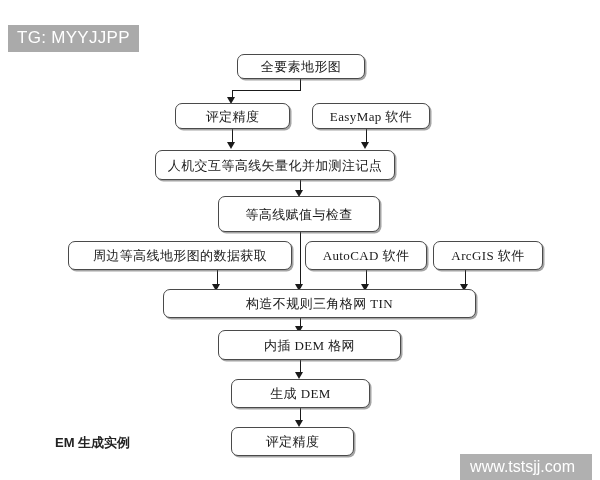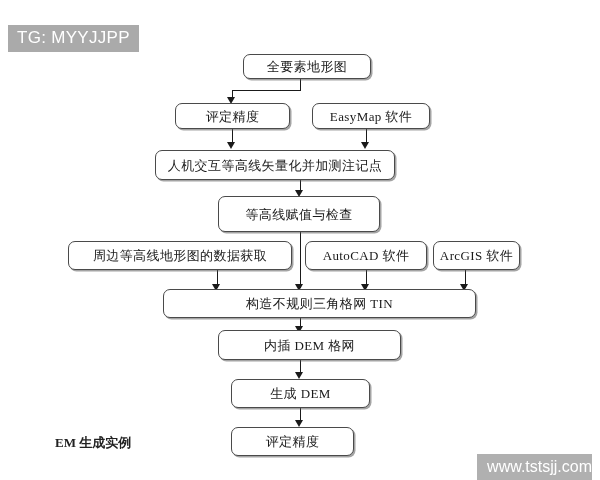--- a/index.html
+++ b/index.html
@@ -32,31 +32,31 @@
     white-space: nowrap;
   }
   .watermark {
     position: absolute;
     right: 8px;
     bottom: 14px;
     background: #b0b0b0;
     color: #ffffff;
     font-family: "Liberation Sans", sans-serif;
     font-size: 16px;
-    padding: 3px 0 4px 10px;
+    padding: 3px 17px 4px 10px;
     line-height: 1.2;
     white-space: nowrap;
   }
 
   
   .caption {
     position: absolute;
     left: 55px;
     top: 420px;
-    font-family: Liberation Serif, serif;
+    font-family: Liberation Sans, sans-serif;
     font-weight: bold;
     font-size: 13px;
     color: #222222;
     white-space: nowrap;
     overflow: hidden;
   }
 
   
   .node {
     position: absolute;
@@ -130,21 +130,21 @@
 
   <div class="vline" style="left:300px; top:303px; height:12px;"></div>
   <div class="arrowhead" style="left:295px; top:312px;"></div>
 
   <div class="vline" style="left:300px; top:344px; height:16px;"></div>
   <div class="arrowhead" style="left:295px; top:358px;"></div>
 
   <div class="vline" style="left:300px; top:393px; height:15px;"></div>
   <div class="arrowhead" style="left:295px; top:406px;"></div>
 
-  <div class="node" style="left:243px; top:40px; width:128px; height:25px;">
+  <div class="node" style="left:237px; top:40px; width:128px; height:25px;">
     <span>全要素地形图</span>
   </div>
 
   <div class="node" style="left:175px; top:89px; width:115px; height:26px;">
     <span>评定精度</span>
   </div>
 
   <div class="node" style="left:312px; top:89px; width:118px; height:26px;">
     <span>EasyMap 软件</span>
   </div>
@@ -158,21 +158,21 @@
   </div>
 
   <div class="node" style="left:68px; top:227px; width:224px; height:29px;">
     <span>周边等高线地形图的数据获取</span>
   </div>
 
   <div class="node" style="left:305px; top:227px; width:122px; height:29px;">
     <span>AutoCAD 软件</span>
   </div>
 
-  <div class="node" style="left:433px; top:227px; width:87px; height:29px;">
+  <div class="node" style="left:433px; top:227px; width:110px; height:29px;">
     <span>ArcGIS 软件</span>
   </div>
 
   <div class="node" style="left:163px; top:275px; width:313px; height:29px;">
     <span>构造不规则三角格网 TIN</span>
   </div>
 
   <div class="node" style="left:218px; top:316px; width:183px; height:30px;">
     <span>内插 DEM 格网</span>
   </div>

